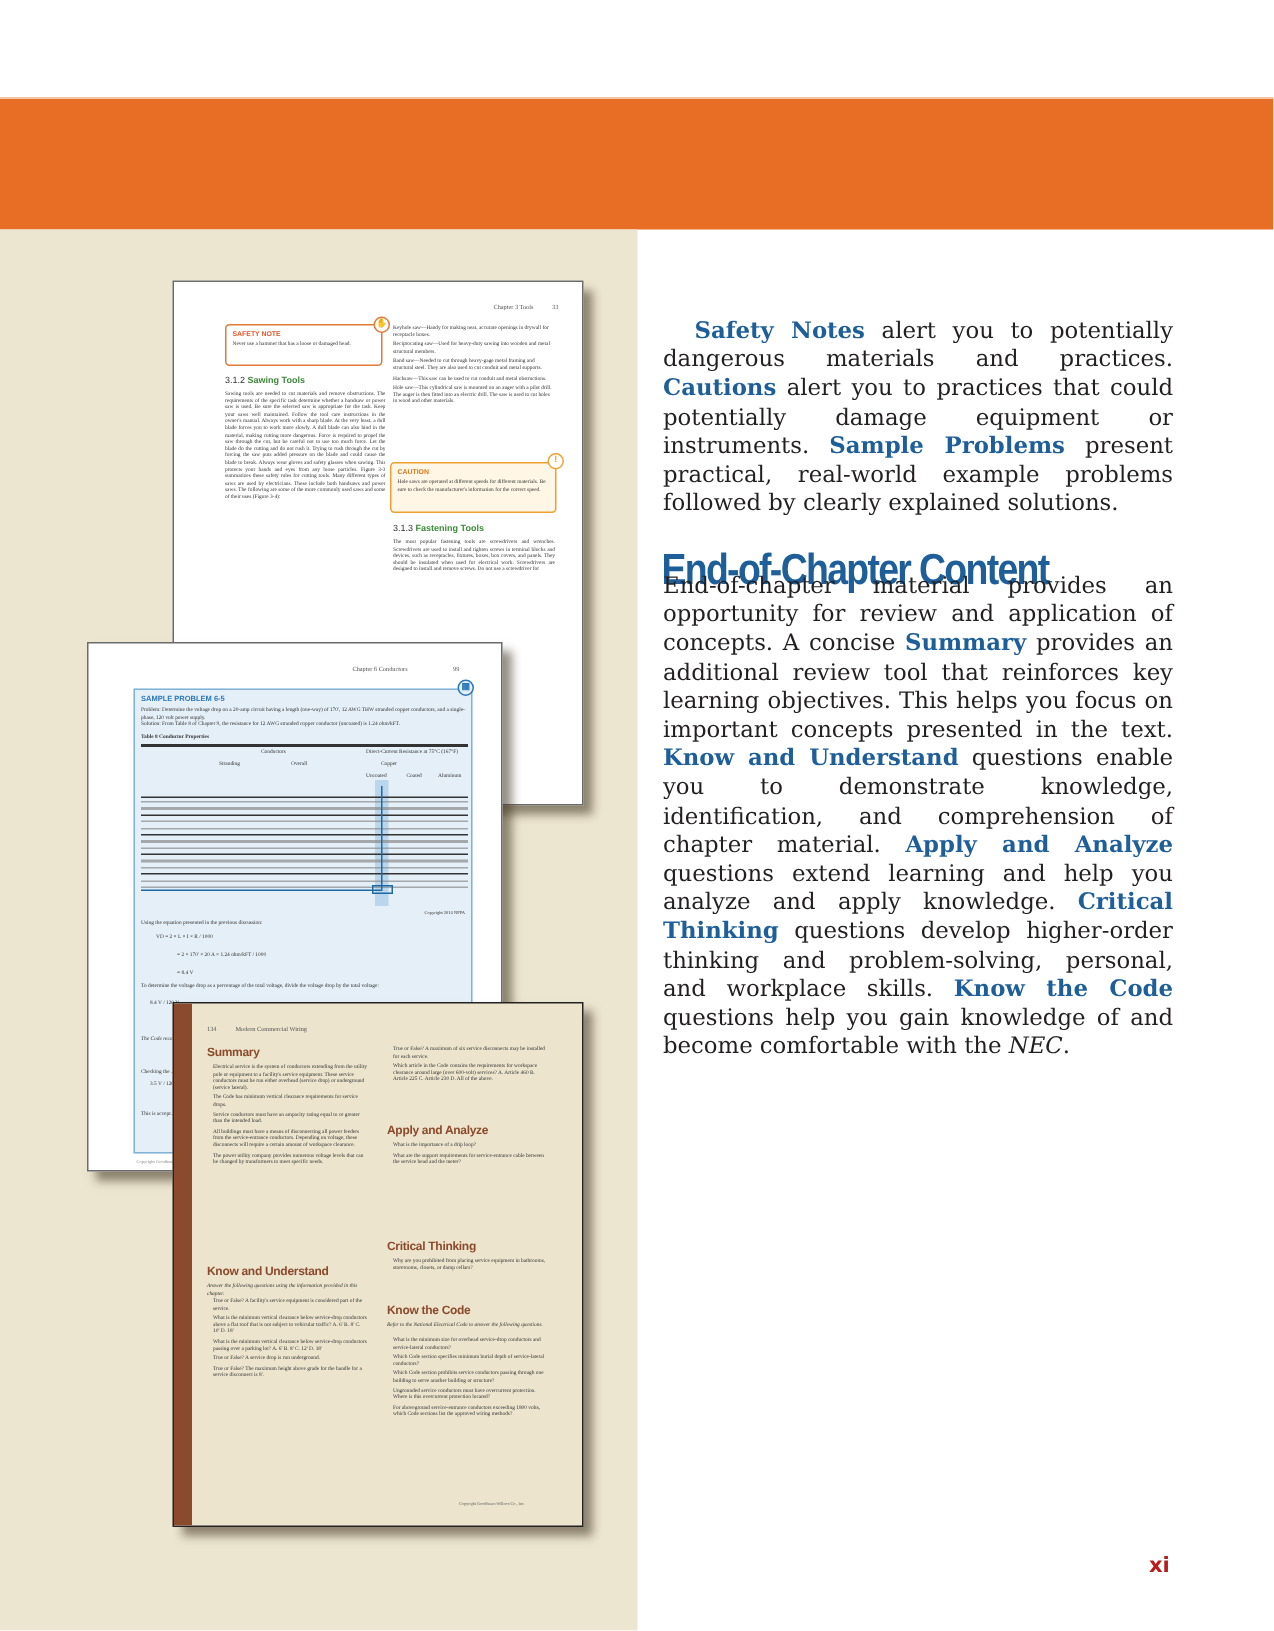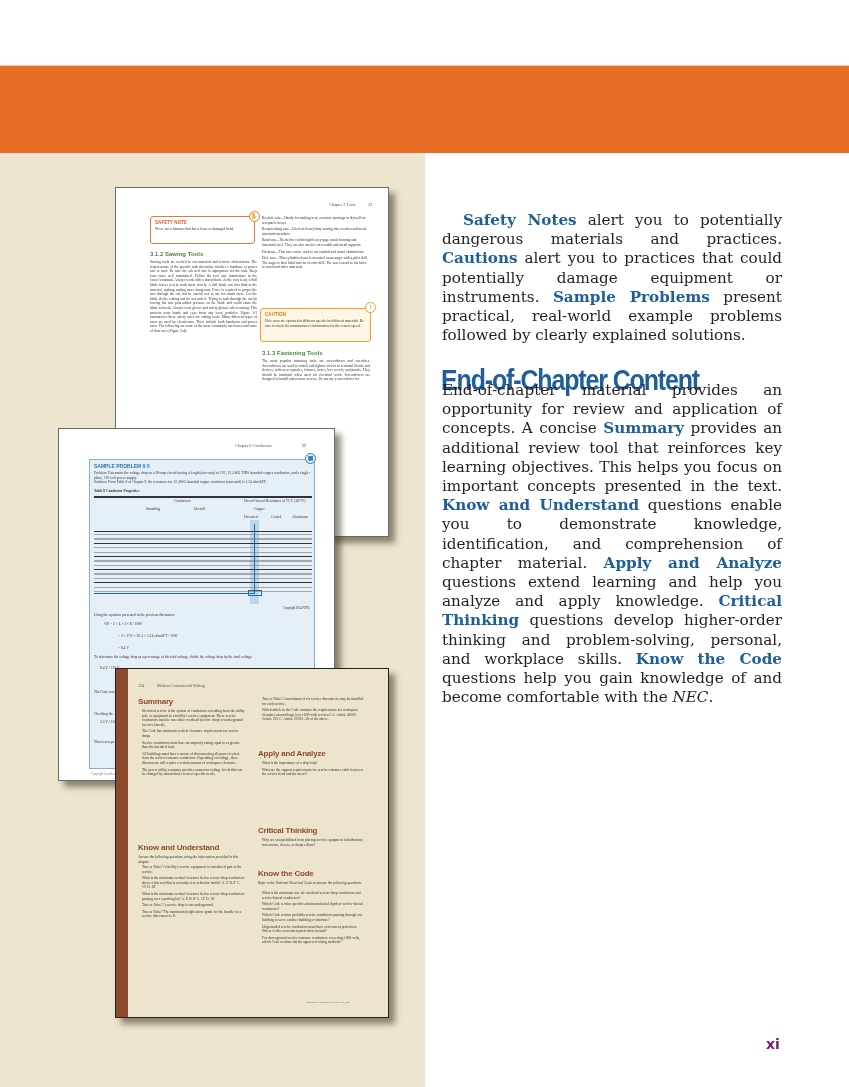--- a/index.html
+++ b/index.html
@@ -44,21 +44,21 @@
   #page-summary { left: 115px; top: 668px; width: 274px; height: 350px; background: #ece4cd; border: 1px solid #222; }
   .spine { position: absolute; left: 0; top: 0; width: 12px; height: 100%; background: #8b4a2b; }
   .sum-head { position: absolute; font-family: "Liberation Sans", sans-serif; font-weight: bold; font-size: 8px; color: #8b4a2b; letter-spacing: -0.2px; }
 
   
   .right-text { position: absolute; left: 442px; width: 340px; font-family: "DejaVu Serif", serif; font-size: 15.2px; line-height: 19.2px; color: #231f20; text-align: justify; }
   .right-text b { color: #1f5f99; font-weight: bold; }
   #intro-para { top: 211px; text-indent: 21px; }
   #eoc-heading { position: absolute; left: 441px; top: 364px; font-family: "Liberation Sans", sans-serif; font-weight: bold; font-size: 29px; color: #1f5f99; letter-spacing: -1.3px; transform: scaleX(0.86); transform-origin: left top; }
   #eoc-para { top: 381px; }
-  .pagenum { position: absolute; left: 766px; top: 1036px; font-family: "DejaVu Sans", sans-serif; font-weight: bold; font-size: 14px; color: #701a75; }
+  .pagenum { position: absolute; left: 766px; top: 1036px; font-family: "DejaVu Sans", sans-serif; font-weight: bold; font-size: 14px; color: #b91c1c; }
 </style>
 </head>
 <body>
 
 <div class="orange-band"></div>
 <div class="left-panel"></div>
 
 <div class="page" id="page-tools">
   <div class="hdr" style="left:213px; top:14px;">Chapter 3  Tools</div>
   <div class="hdr" style="left:252px; top:14px;">33</div>

